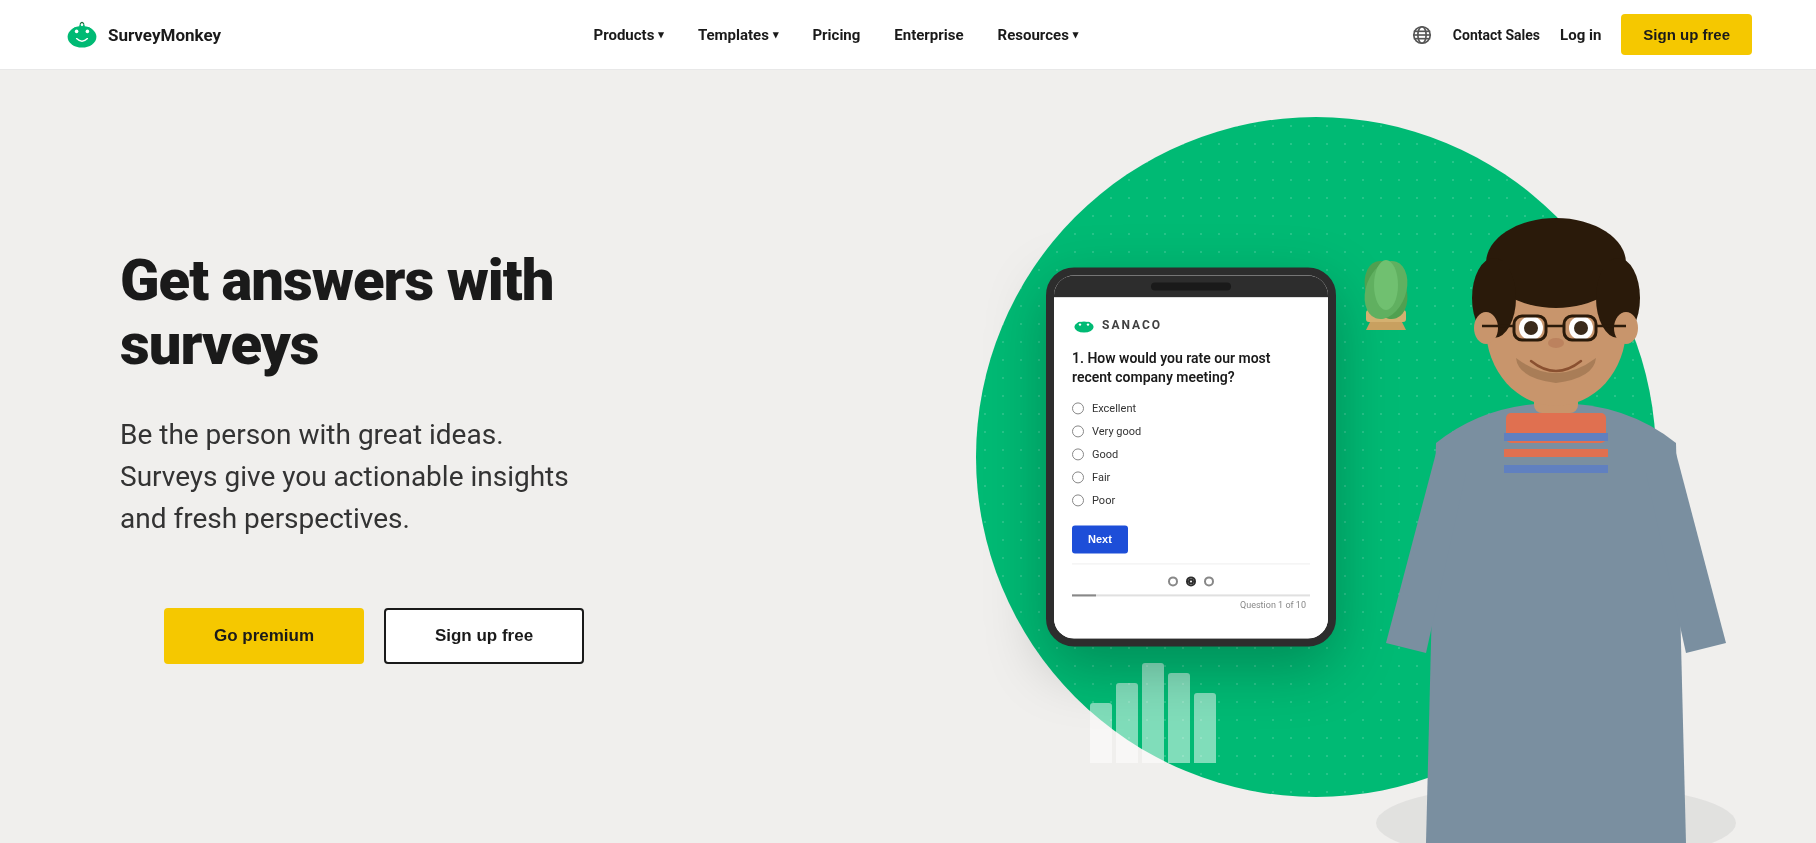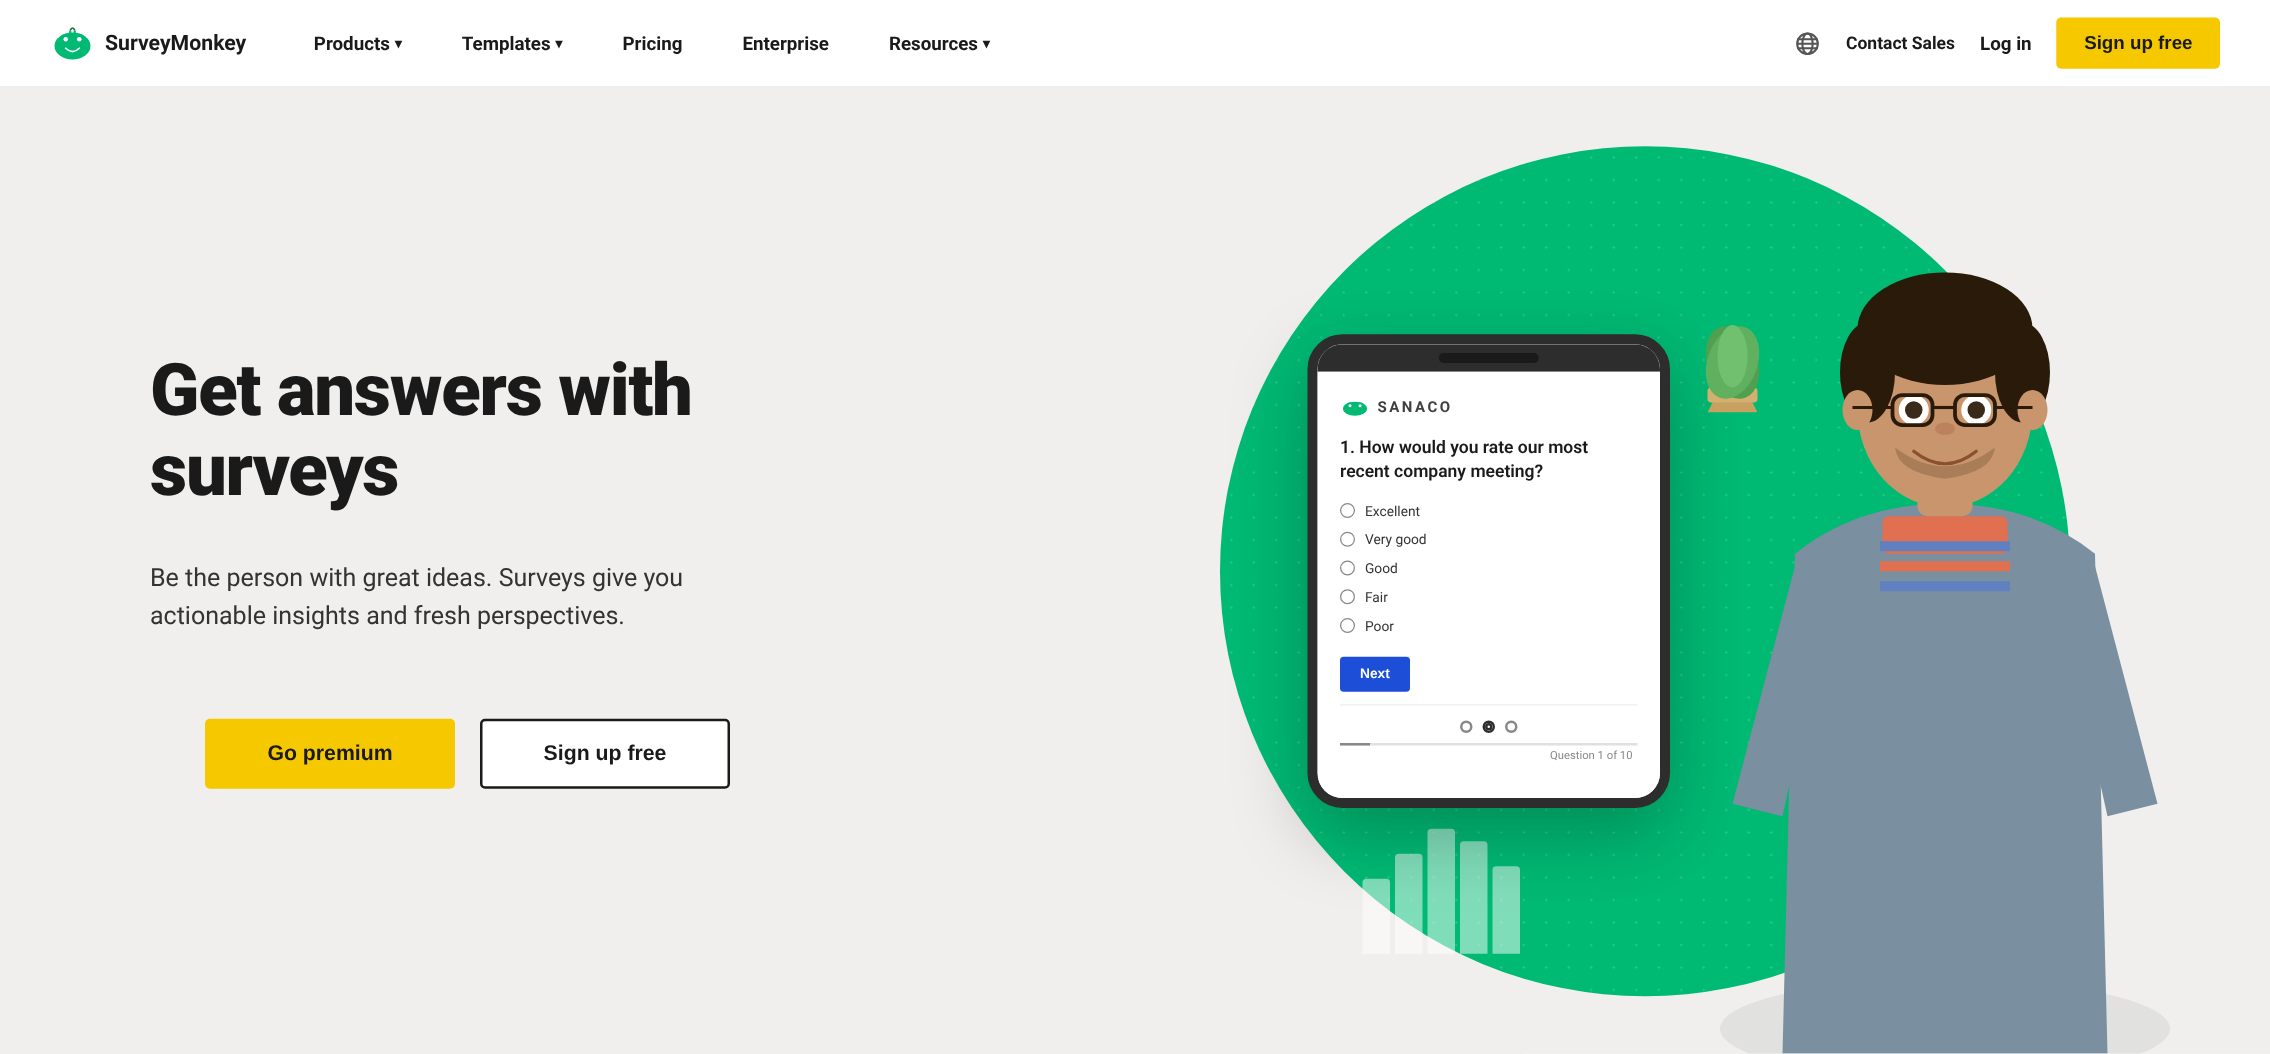--- a/index.html
+++ b/index.html
@@ -5,21 +5,21 @@
     * { margin: 0; padding: 0; box-sizing: border-box; }
     body { font-family: -apple-system, BlinkMacSystemFont, 'Segoe UI', Roboto, sans-serif; background: #f5f5f5; width: 1816px; min-height: 843px; overflow-x: hidden; }
 
     
     nav {
       background: #fff;
       border-bottom: 1px solid #e8e8e8;
       height: 70px;
       display: flex;
       align-items: center;
-      padding: 0 40px;
+      padding: 0 64px;
       position: relative;
       z-index: 10;
     }
     .nav-logo {
       display: flex;
       align-items: center;
       gap: 8px;
       text-decoration: none;
       margin-right: 40px;
     }
@@ -28,22 +28,23 @@
       height: 36px;
     }
     .logo-text {
       font-size: 17px;
       font-weight: 700;
       color: #1a1a1a;
     }
     .nav-links {
       display: flex;
       align-items: center;
-      gap: 20px;
+      gap: 6px;
       flex: 1;
+      justify-content: center;
     }
     .nav-item {
       display: flex;
       align-items: center;
       gap: 4px;
       padding: 8px 14px;
       font-size: 15px;
       font-weight: 700;
       color: #1a1a1a;
       cursor: pointer;
@@ -105,21 +106,21 @@
     }
     .hero-title {
       font-size: 58px;
       font-weight: 900;
       color: #1a1a1a;
       line-height: 1.1;
       margin-bottom: 38px;
       letter-spacing: -1px;
     }
     .hero-subtitle {
-      font-size: 20px;
+      font-size: 28px;
       color: #333;
       line-height: 1.5;
       margin-bottom: 68px;
       max-width: 460px;
     }
     .hero-buttons {
       display: flex;
       gap: 20px;
       align-items: center;
       padding-left: 44px;

